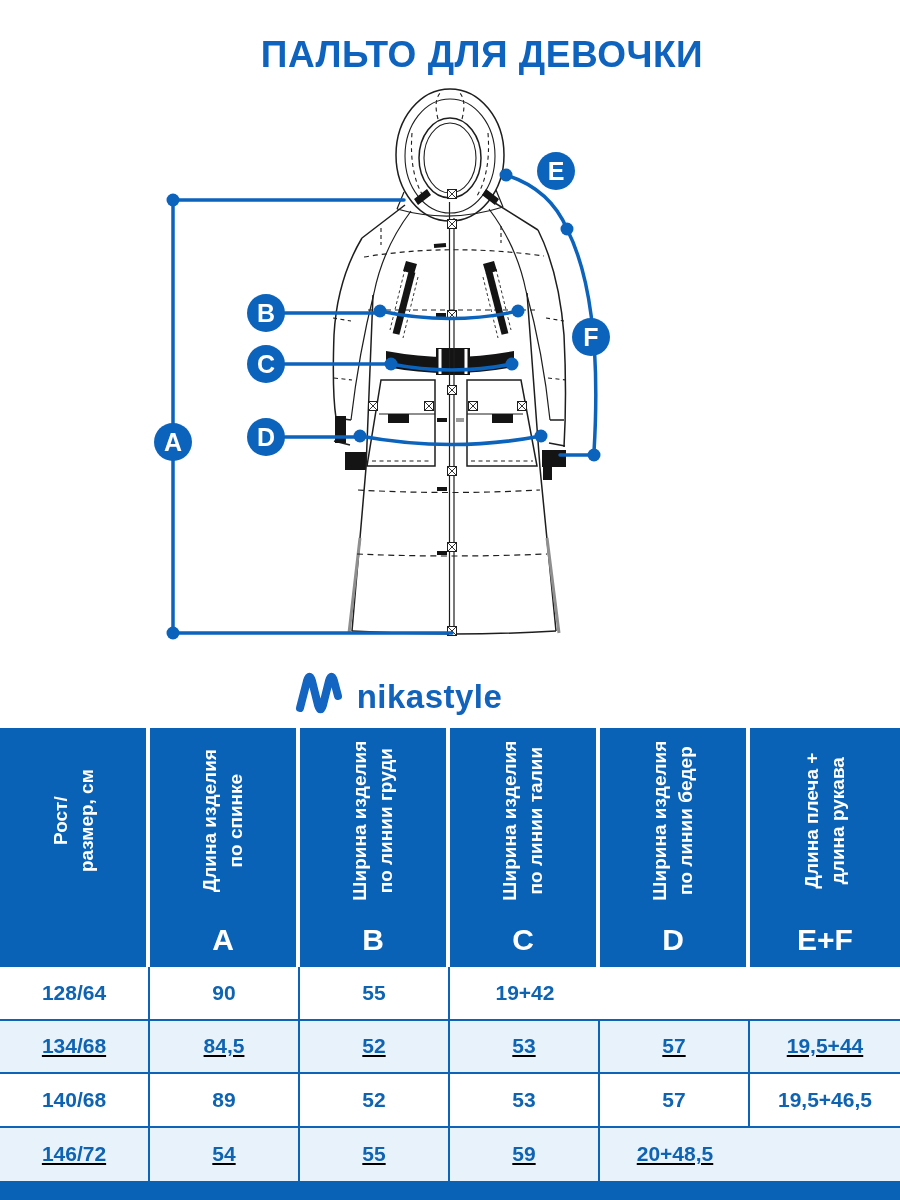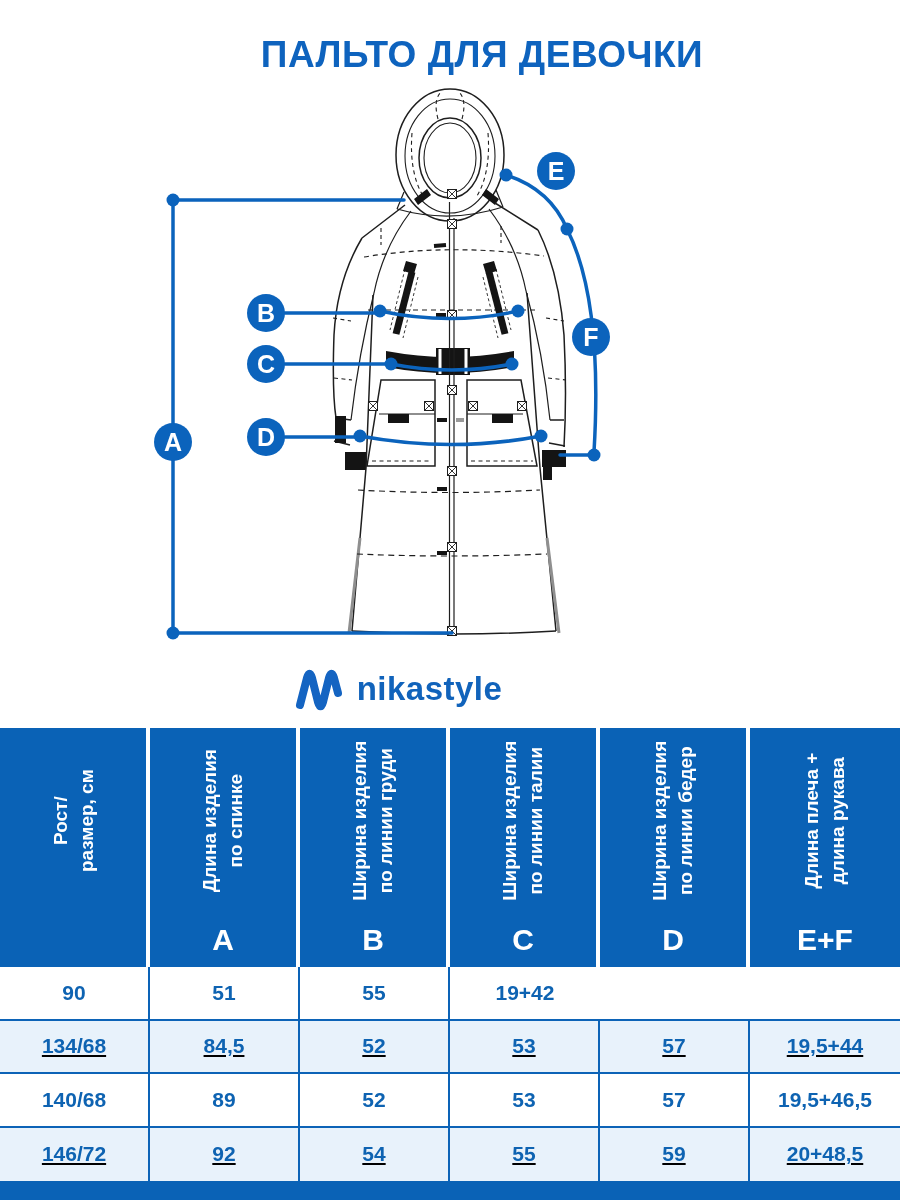--- a/index.html
+++ b/index.html
@@ -24,21 +24,21 @@
   }
   .m-a { left:154px; top:423px; }
   .m-b { left:247px; top:294px; }
   .m-c { left:247px; top:345px; }
   .m-d { left:247px; top:418px; }
   .m-e { left:537px; top:152px; }
   .m-f { left:572px; top:318px; }
 
   .logo {
     position:absolute; top:662px; left:0; width:796px; height:54px;
-    display:flex; align-items:center; justify-content:center; gap:13px;
+    display:flex; align-items:flex-end; justify-content:center; gap:13px;
   }
   .logo-text { font-size:33px; font-weight:bold; color:#1163BB; letter-spacing:0.5px; }
 
   .size-table { position:absolute; top:728px; left:0; width:900px; }
   .thead { display:flex; width:900px; height:239px; }
   .th {
     width:150px; height:239px; background:#0A62B6; color:#fff;
     display:flex; flex-direction:column; border-right:4px solid #ffffff;
   }
   .th:last-child { border-right:none; }
@@ -247,22 +247,22 @@
             <div class="vtext">
           <span>Длина плеча +</span><br>
           <span>длина рукава</span>
         </div>
           </div>
         <div class="hletter">E+F</div>
       </div>
     </div>
 
     <div class="trow sep">
+      <div class="td">128/64</div>
       <div class="td">90</div>
-      <div class="td">51</div>
       <div class="td">55</div>
       <div class="td">19+42</div>
     </div>
     <div class="trow alt sep">
       <div class="td">134/68</div>
       <div class="td">84,5</div>
       <div class="td">52</div>
       <div class="td">53</div>
       <div class="td">57</div>
       <div class="td">19,5+44</div>
@@ -270,21 +270,20 @@
     <div class="trow sep">
       <div class="td">140/68</div>
       <div class="td">89</div>
       <div class="td">52</div>
       <div class="td">53</div>
       <div class="td">57</div>
       <div class="td">19,5+46,5</div>
     </div>
     <div class="trow alt">
       <div class="td">146/72</div>
-      <div class="td">92</div>
       <div class="td">54</div>
       <div class="td">55</div>
       <div class="td">59</div>
       <div class="td">20+48,5</div>
     </div>
   </div>
 
   <div class="footer-bar"></div>
 </div>
 

